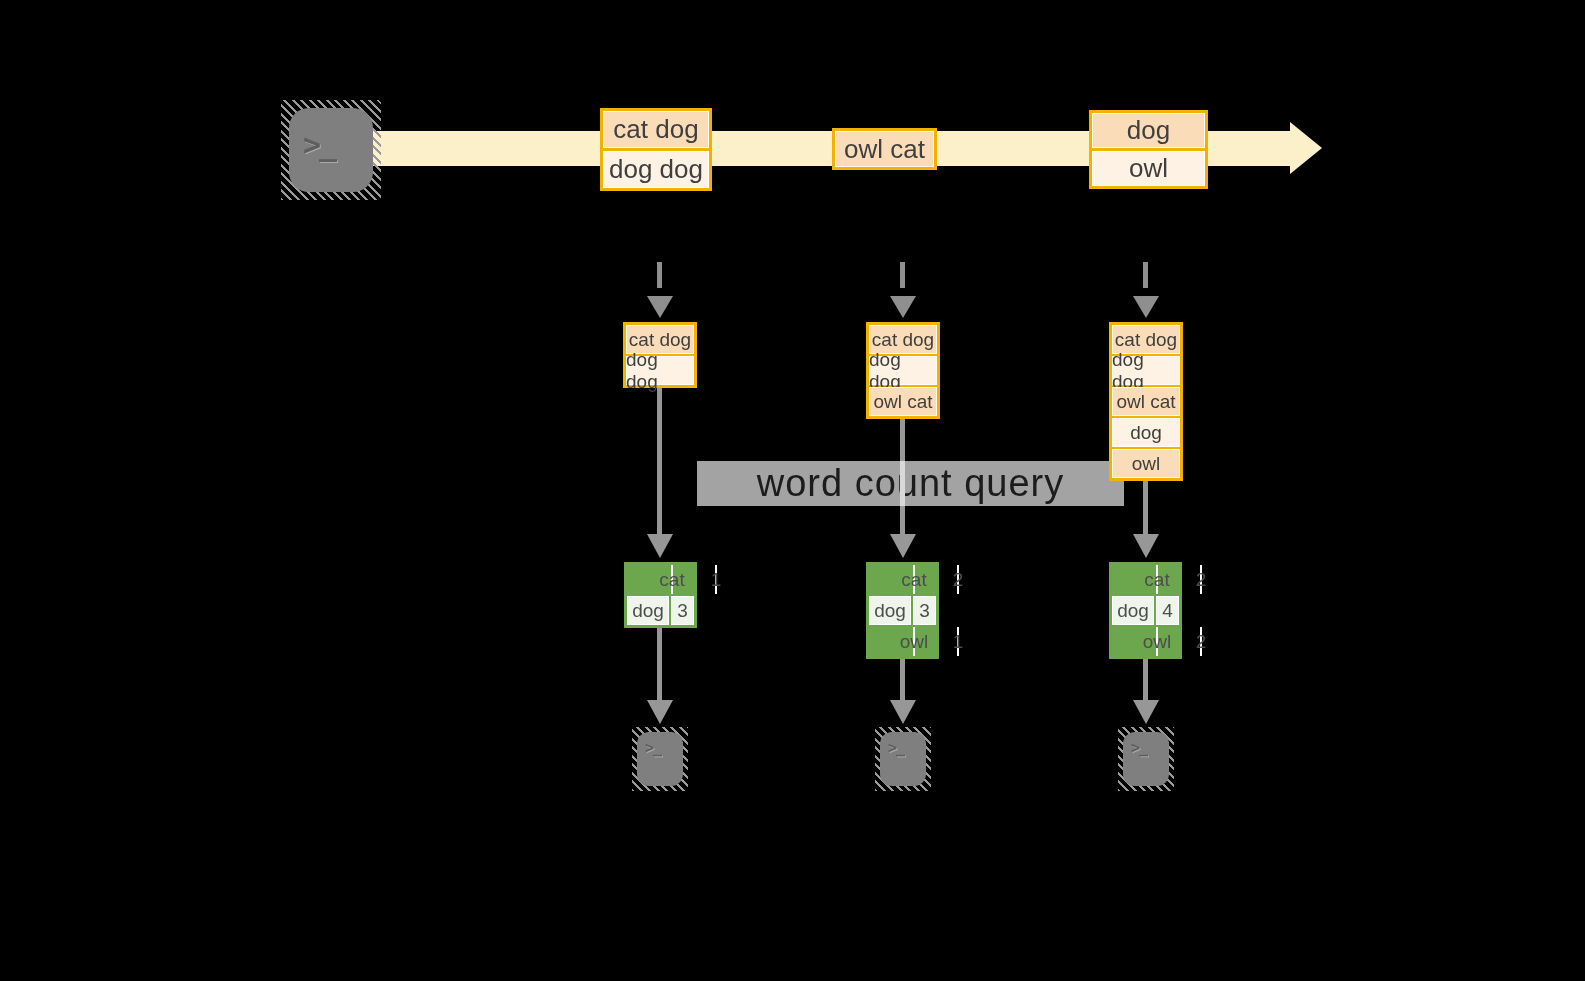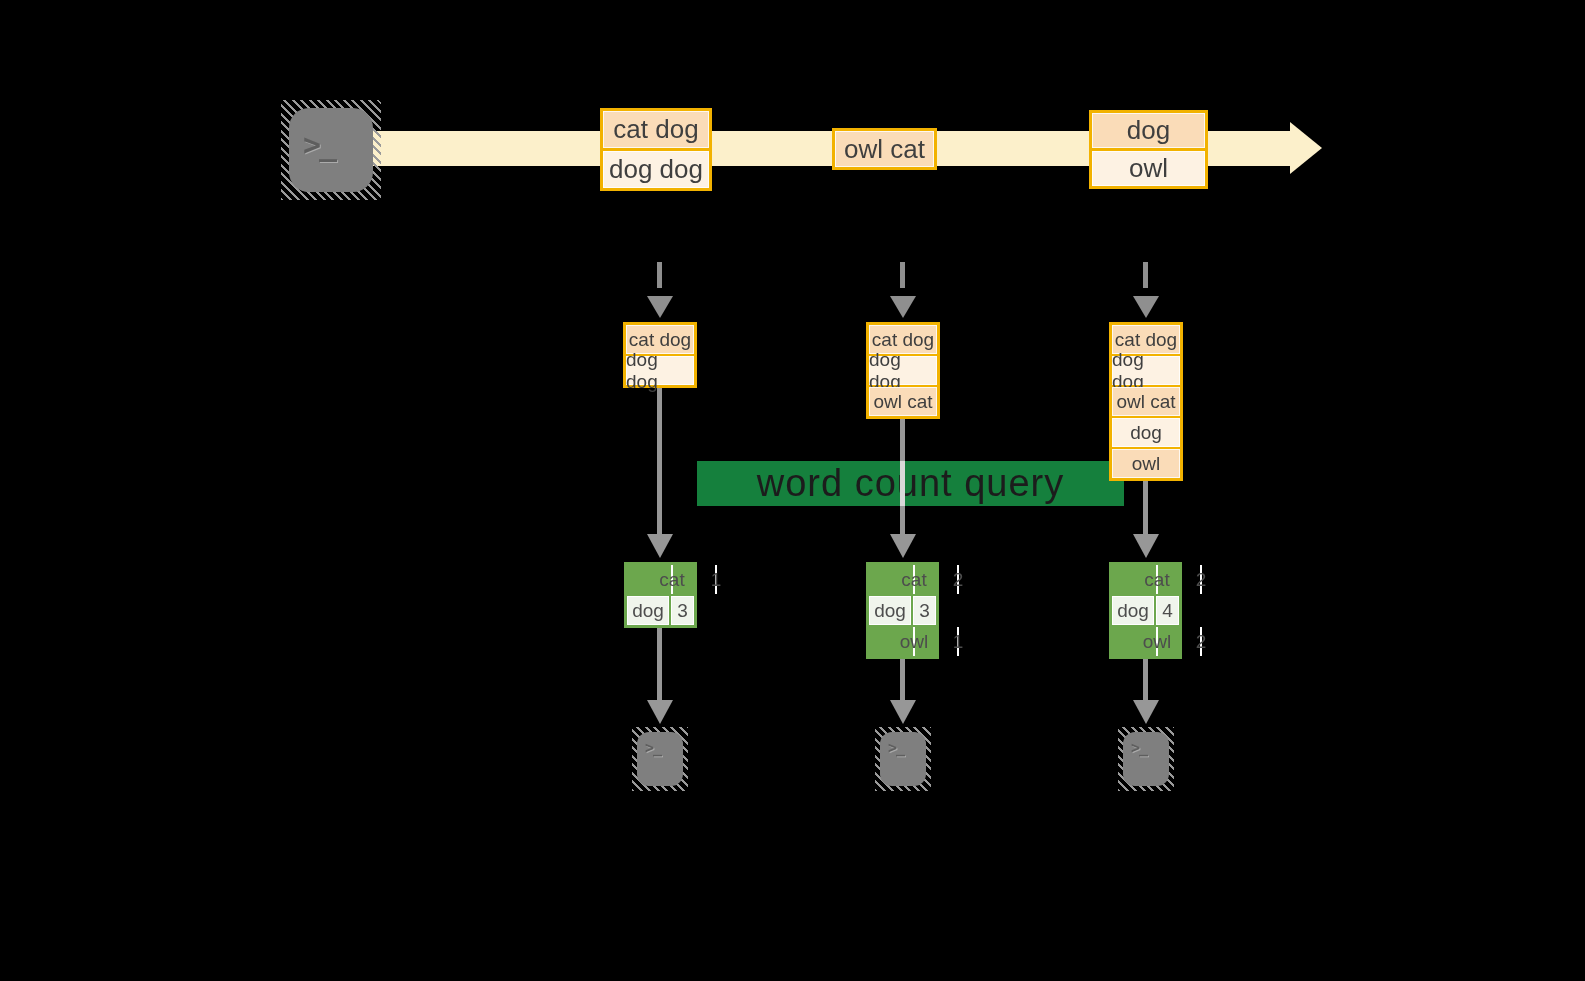--- a/index.html
+++ b/index.html
@@ -23,21 +23,21 @@
   .stack-text{font-size:19px;}
   
   .vline{position:absolute;width:5px;background:#979797;}
   .vdash{position:absolute;width:5px;background:#8F8F8F;}
   .tri{position:absolute;width:0;height:0;
     border-left:13px solid transparent;border-right:13px solid transparent;}
   .tri-solid{border-top:24px solid #979797;}
   .tri-dash{border-top:22px solid #8F8F8F;}
   
   .banner{position:absolute;left:697px;top:461px;width:427px;height:45px;
-    background:#15803d;z-index:2;display:flex;align-items:center;justify-content:center;}
+    background:#a3a3a3;z-index:2;display:flex;align-items:center;justify-content:center;}
   .banner-line{position:absolute;left:203px;top:0;width:5px;height:45px;background:#D9D9D9;}
   .banner-label{font-size:38px;font-weight:300;color:#1C1C1C;letter-spacing:1px;}
   
   .gtable{position:absolute;display:grid;grid-template-columns:42px 23px;
     grid-auto-rows:29px;gap:2px;background:#6CA74D;border:3px solid #6CA74D;z-index:3;}
   .gcell{display:flex;align-items:center;justify-content:center;
     border:1px solid #FFFFFF;font-size:19px;color:#4D4D4D;box-sizing:border-box;}
   .gcell.dark{background:#eab308;margin-left:44px;}
   .gcell.light{background:#F0F5EC;}
   

